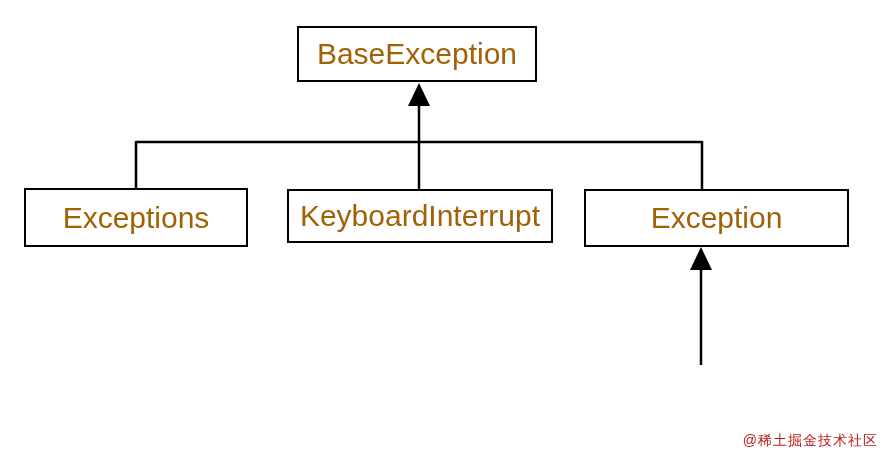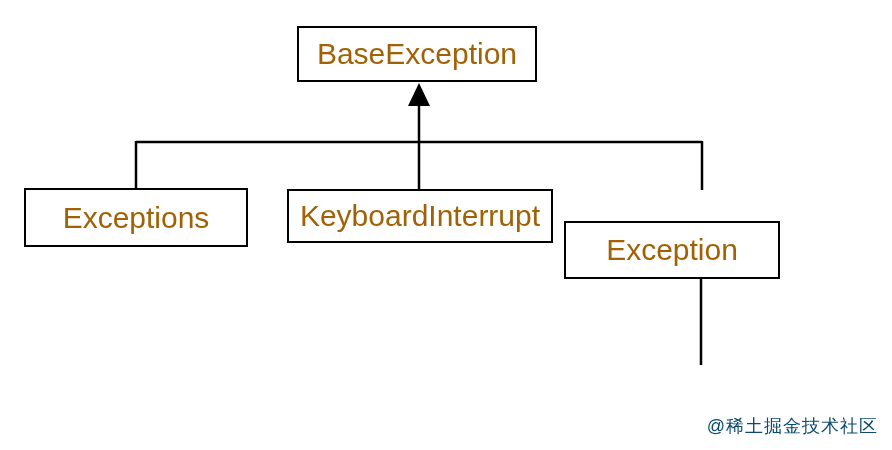--- a/index.html
+++ b/index.html
@@ -25,36 +25,36 @@
     align-items: center;
     justify-content: center;
     font-size: 30px;
     line-height: 1;
     white-space: nowrap;
     z-index: 2;
   }
   .node-base  { left: 297px; top: 26px;  width: 240px; height: 56px; }
   .node-sys   { left: 24px;  top: 188px; width: 224px; height: 59px; }
   .node-key   { left: 287px; top: 189px; width: 266px; height: 54px; }
-  .node-exc   { left: 564px; top: 189px; width: 216px; height: 58px; margin-top: 32px; }
+  .node-exc   { left: 584px; top: 189px; width: 265px; height: 58px; }
   .node-most  { left: 536px; top: 365px; width: 332px; height: 60px; }
   .connectors {
     position: absolute;
     left: 0;
     top: 0;
     width: 892px;
     height: 450px;
     z-index: 1;
   }
   .watermark {
     position: absolute;
     right: 14px;
-    bottom: 12px;
-    color: #0c4a6e;
-    font-size: 18px;
+    bottom: 0;
+    color: #b91c1c;
+    font-size: 14px;
     letter-spacing: 1px;
     z-index: 3;
     white-space: nowrap;
   }
 </style>
 </head>
 <body>
 
 <div class="canvas">
 

